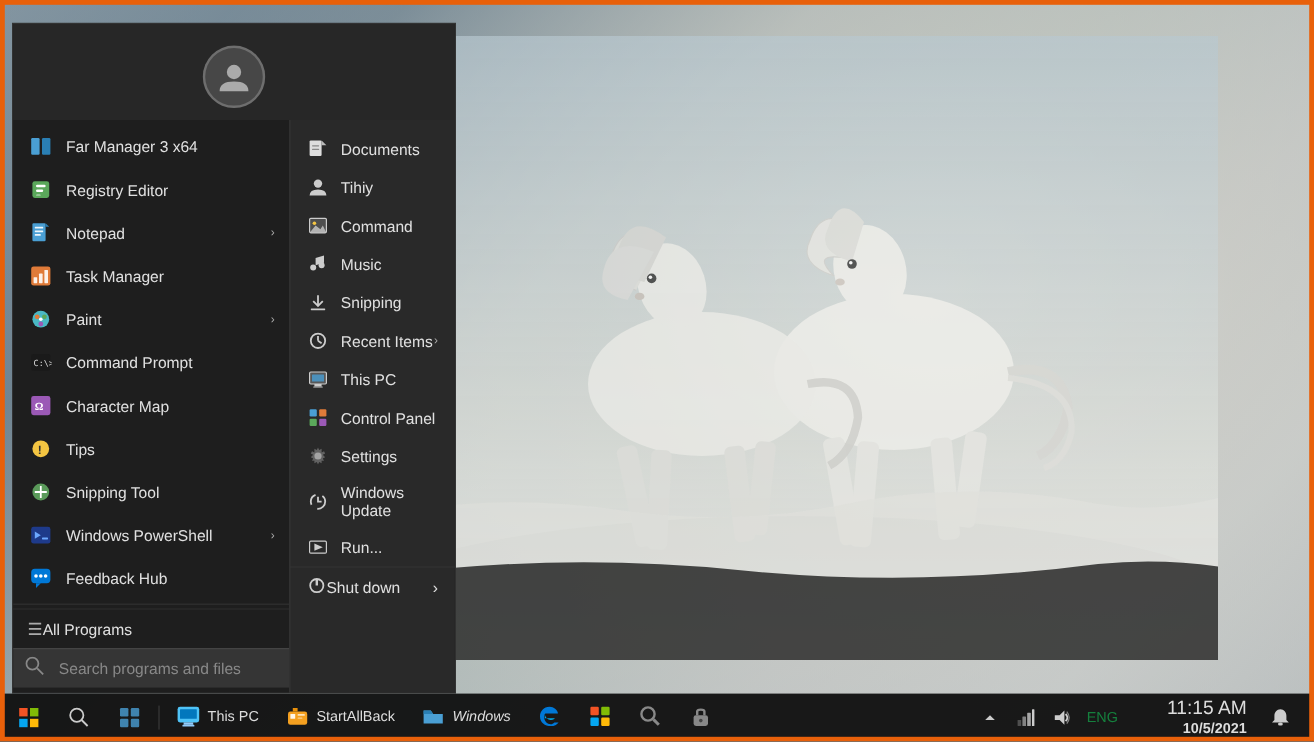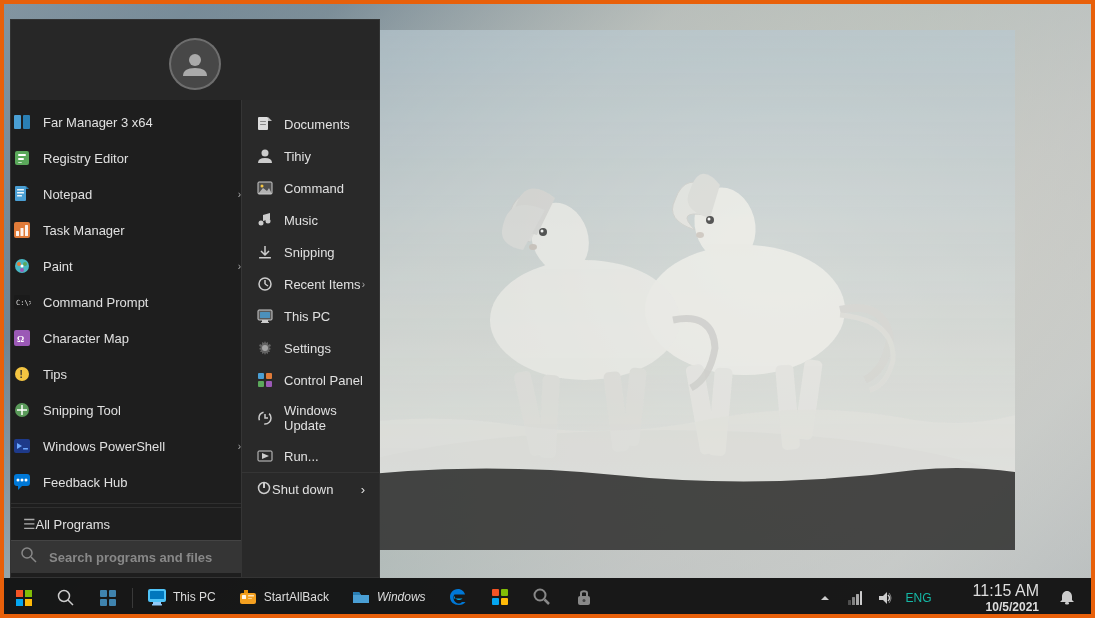--- a/index.html
+++ b/index.html
@@ -90,21 +90,21 @@
     
     .menu-left {
       width: 230px;
       background: rgba(30,30,30,0.97);
       padding: 4px 0;
     }
 
     .menu-item {
       display: flex;
       align-items: center;
-      padding: 7px 0;
+      padding: 7px 12px;
       cursor: pointer;
       font-size: 13px;
       color: #e0e0e0;
       position: relative;
       min-height: 36px;
     }
 
     .menu-item .item-icon {
       width: 22px;
       height: 22px;
@@ -190,21 +190,20 @@
     }
 
     .search-bar input {
       flex: 1;
       background: transparent;
       border: none;
       outline: none;
       color: #e5e5e5;
       font-size: 13px;
       font-family: inherit;
-      font-weight: bold;
     }
 
     .search-bar input::placeholder {
       color: #888;
     }
 
     .search-icon-wrap {
       width: 20px;
       height: 20px;
       margin-right: 8px;
@@ -671,37 +670,37 @@
               <rect x="5" y="12" width="6" height="2" fill="#ccc"></rect>
               <rect x="4" y="14" width="8" height="1" rx="0.5" fill="#ccc"></rect>
             </svg>
         </div>
         <span>This PC</span>
       </div>
 
       <div class="right-item">
         <div class="item-icon">
           <svg width="16" height="16" viewBox="0 0 16 16">
-              <circle cx="8" cy="8" r="3" fill="#ccc"></circle>
-              <path d="M8 1 L9 3 L11 2 L11 5 L13 4 L14 6 L12 7 L14 9 L12 10 L13 12 L11 12 L11 14 L9 13 L8 15 L7 13 L5 14 L5 12 L3 12 L4 10 L2 9 L4 7 L2 6 L3 4 L5 5 L5 2 L7 3 Z" fill="#888" opacity="0.6"></path>
-            </svg>
-        </div>
-        <span>Settings</span>
-      </div>
-
-      <div class="right-item">
-        <div class="item-icon">
-          <svg width="16" height="16" viewBox="0 0 16 16">
               <rect x="1" y="1" width="6" height="6" rx="1" fill="#4a9fd4"></rect>
               <rect x="9" y="1" width="6" height="6" rx="1" fill="#e07b39"></rect>
               <rect x="1" y="9" width="6" height="6" rx="1" fill="#5ba85b"></rect>
               <rect x="9" y="9" width="6" height="6" rx="1" fill="#9b59b6"></rect>
             </svg>
         </div>
         <span>Control Panel</span>
+      </div>
+
+      <div class="right-item">
+        <div class="item-icon">
+          <svg width="16" height="16" viewBox="0 0 16 16">
+              <circle cx="8" cy="8" r="3" fill="#ccc"></circle>
+              <path d="M8 1 L9 3 L11 2 L11 5 L13 4 L14 6 L12 7 L14 9 L12 10 L13 12 L11 12 L11 14 L9 13 L8 15 L7 13 L5 14 L5 12 L3 12 L4 10 L2 9 L4 7 L2 6 L3 4 L5 5 L5 2 L7 3 Z" fill="#888" opacity="0.6"></path>
+            </svg>
+        </div>
+        <span>Settings</span>
       </div>
 
       <div class="right-item">
         <div class="item-icon">
           <svg width="16" height="16" viewBox="0 0 16 16">
               <circle cx="8" cy="8" r="6" stroke="#ccc" stroke-width="1.5" fill="none" stroke-dasharray="10 6"></circle>
               <path d="M8 4 L8 8 L11 8" stroke="#ccc" stroke-width="1.5" fill="none"></path>
             </svg>
         </div>
         <span>Windows Update</span>
@@ -858,21 +857,21 @@
     </div>
 
     <div class="systray-icon">
       <svg width="16" height="16" viewBox="0 0 16 16">
         <polygon points="2,6 6,6 10,2 10,14 6,10 2,10" fill="#ccc"></polygon>
         <path d="M11 5 Q14 8 11 11" stroke="#ccc" stroke-width="1.5" fill="none"></path>
         <path d="M12 3 Q16 8 12 13" stroke="#ccc" stroke-width="1" fill="none" opacity="0.6"></path>
       </svg>
     </div>
 
-    <div class="systray-icon" style="width:36px; font-size:12px; color:#14b8a6;">
+    <div class="systray-icon" style="width:36px; font-size:12px; color:#15803d;">
       <span>ENG</span>
     </div>
 
     <div class="clock">
       <span class="clock-time">11:15 AM</span>
       <span class="clock-date">10/5/2021</span>
     </div>
 
     <div class="taskbar-btn" style="position:relative;">
       <svg width="16" height="16" viewBox="0 0 16 16">

